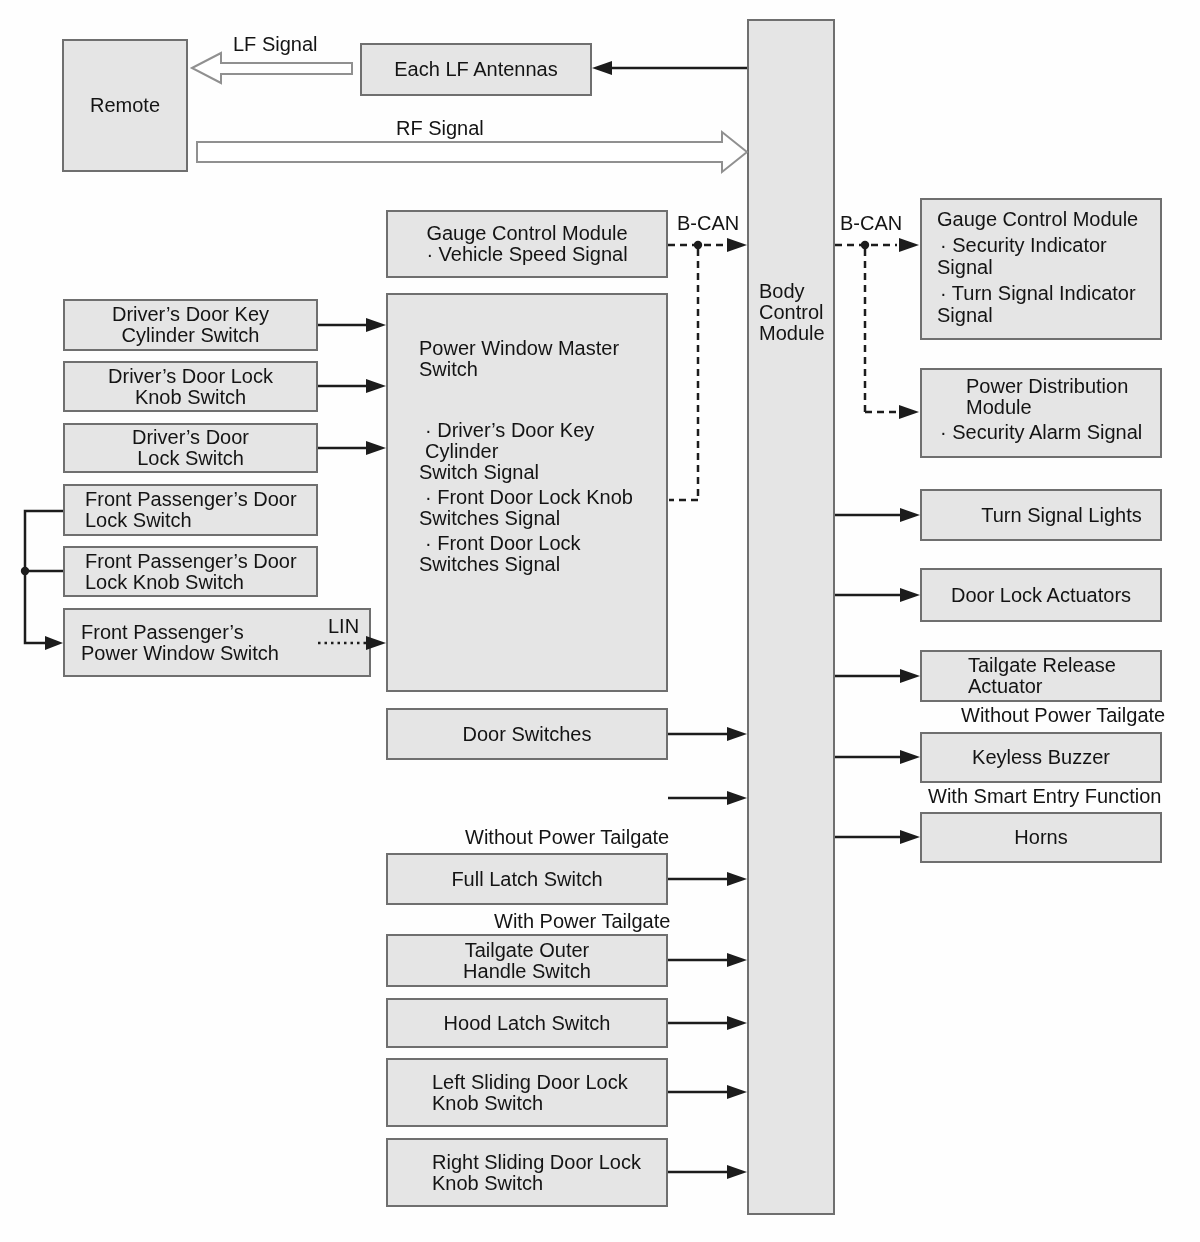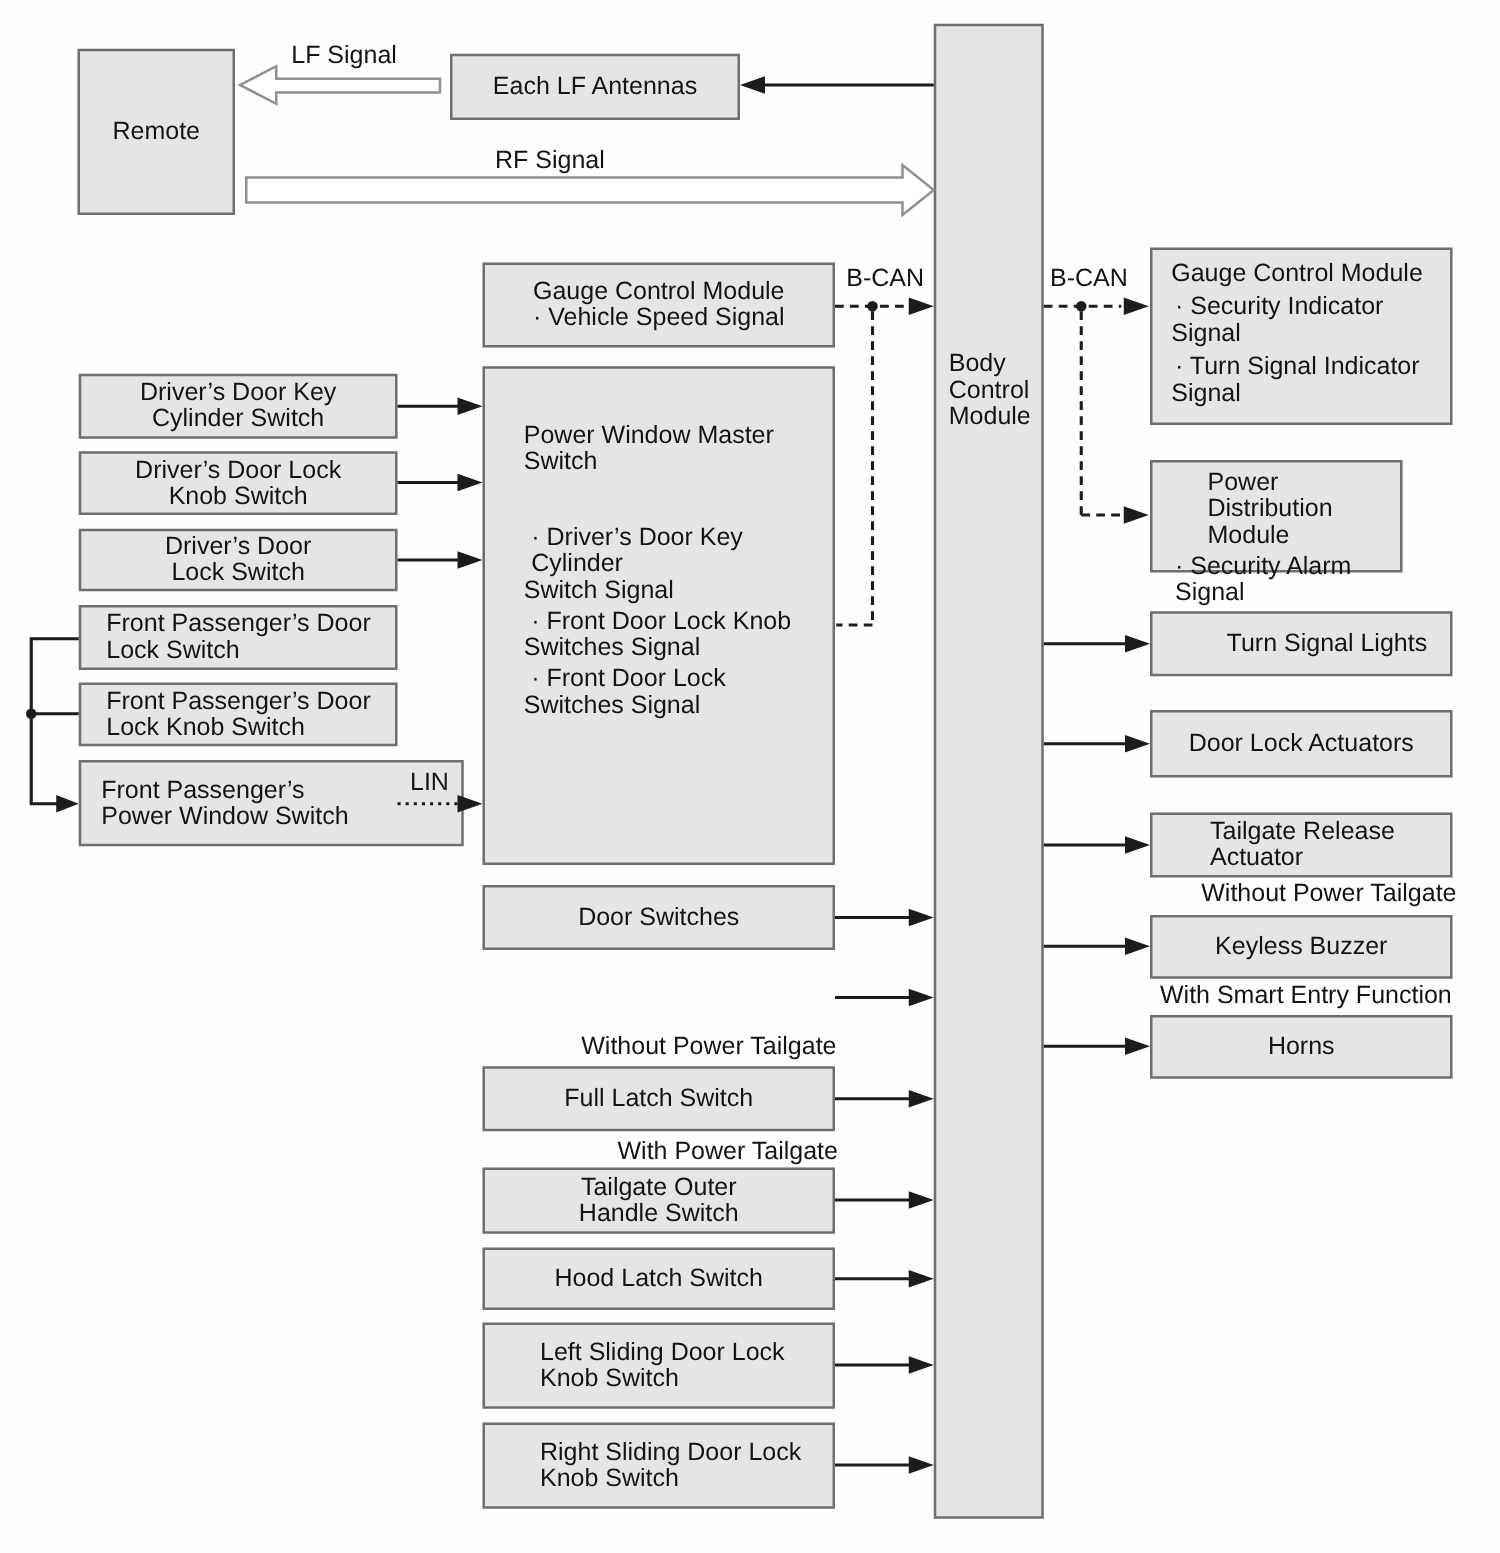--- a/index.html
+++ b/index.html
@@ -122,21 +122,21 @@
   </div>
 
   <div class="box gcmr" style="left:920px;top:198px;width:242px;height:142px;">
     <span class="t">Gauge Control Module</span>
     <span class="b1">· Security Indicator</span>
     <span class="b2">Signal</span>
     <span class="b1">· Turn Signal Indicator</span>
     <span class="b2">Signal</span>
   </div>
 
-  <div class="box pdm" style="left:920px;top:368px;width:202px;height:90px;">
+  <div class="box pdm" style="left:920px;top:368px;width:242px;height:90px;">
     <span class="t">Power Distribution</span>
     <span class="t">Module</span>
     <span class="b">· Security Alarm Signal</span>
   </div>
 
   <div class="box center" style="left:920px;top:489px;width:242px;height:52px;padding-left:41px;">
     <span>Turn Signal Lights</span>
   </div>
   <div class="box center" style="left:920px;top:568px;width:242px;height:54px;">
     <span>Door Lock Actuators</span>

